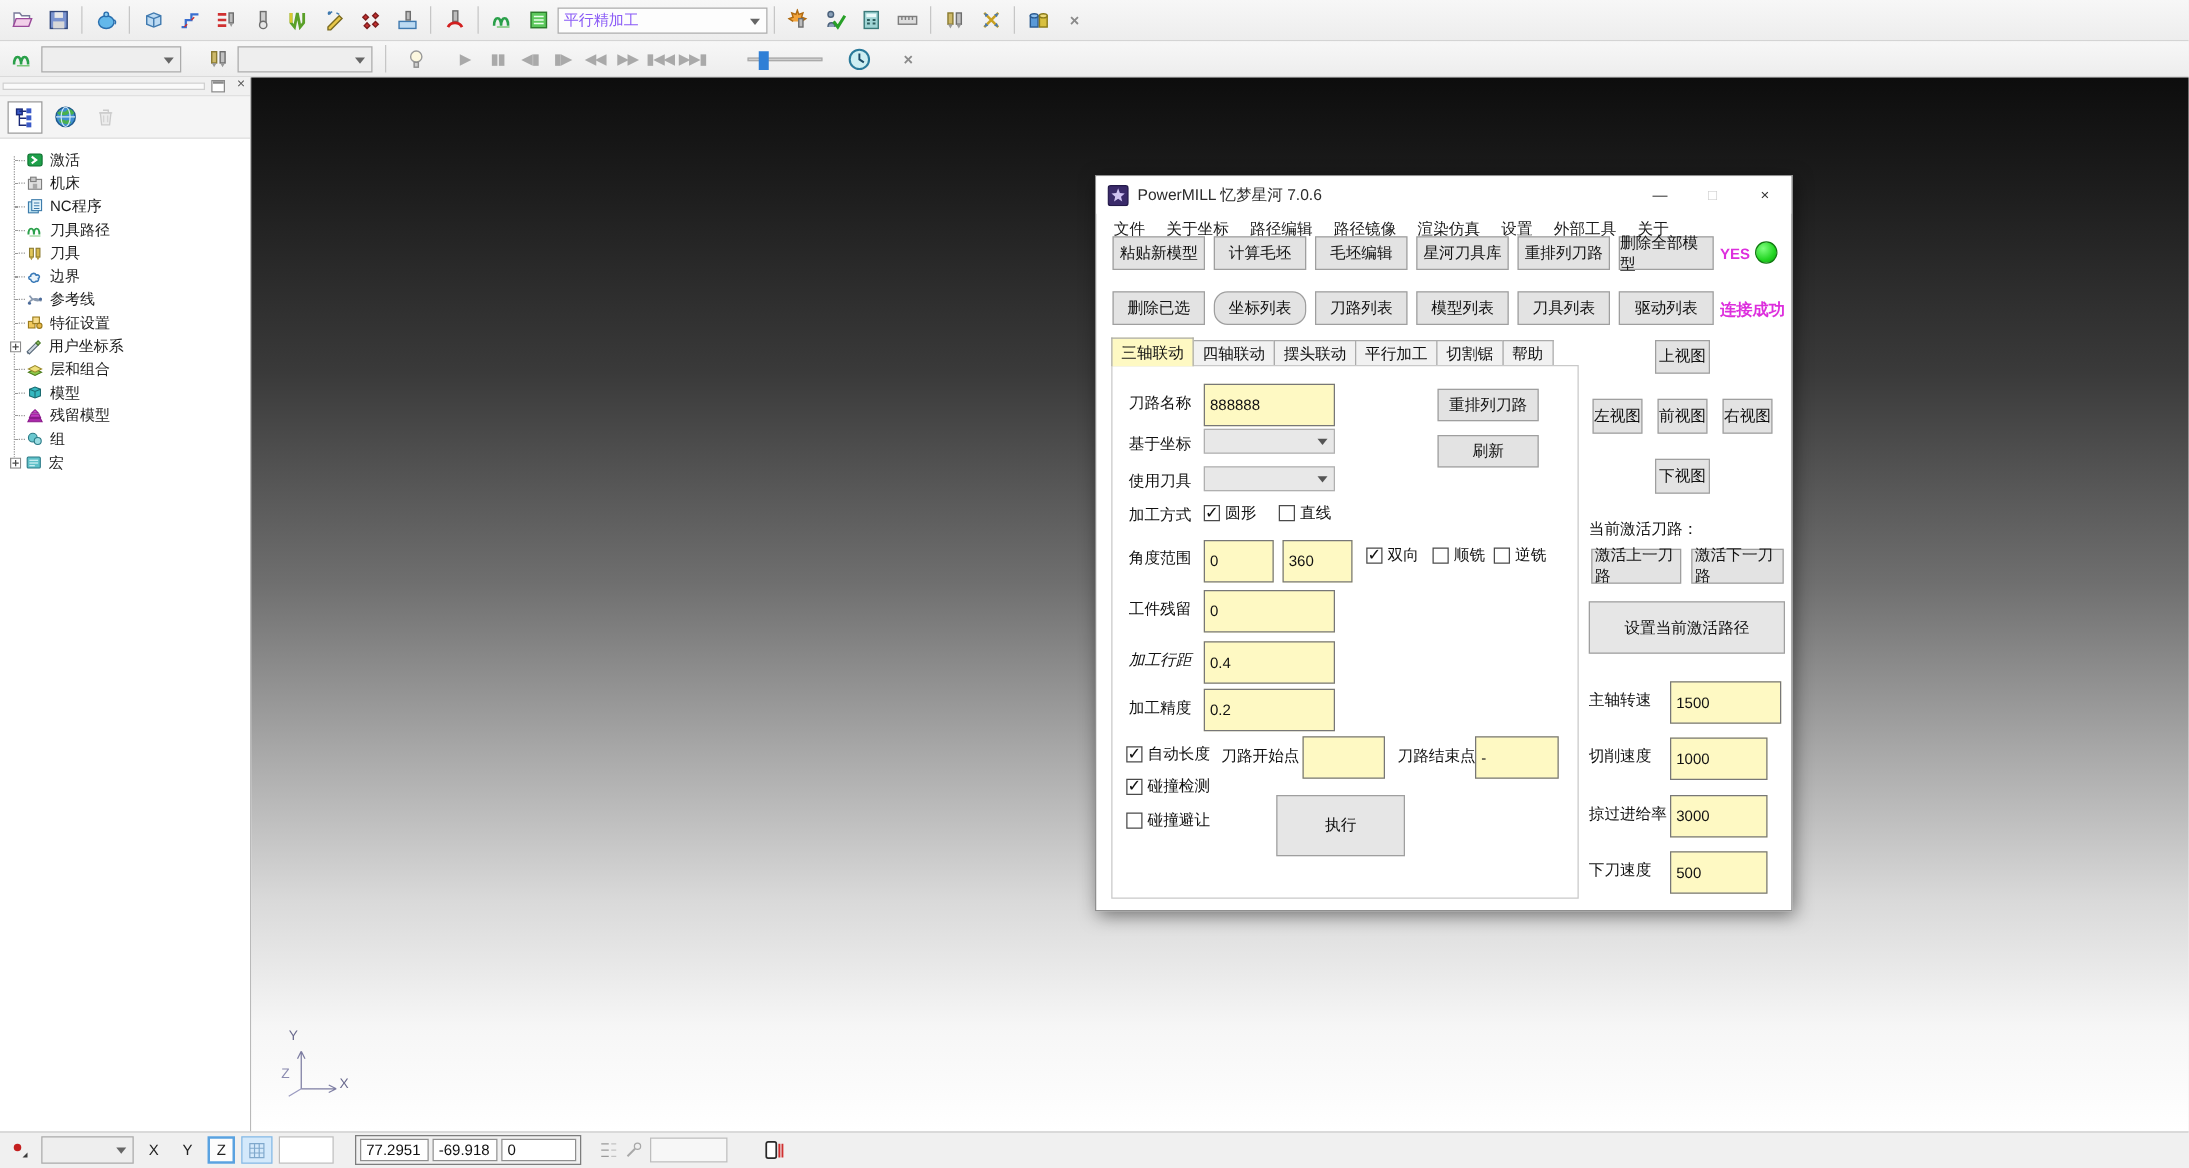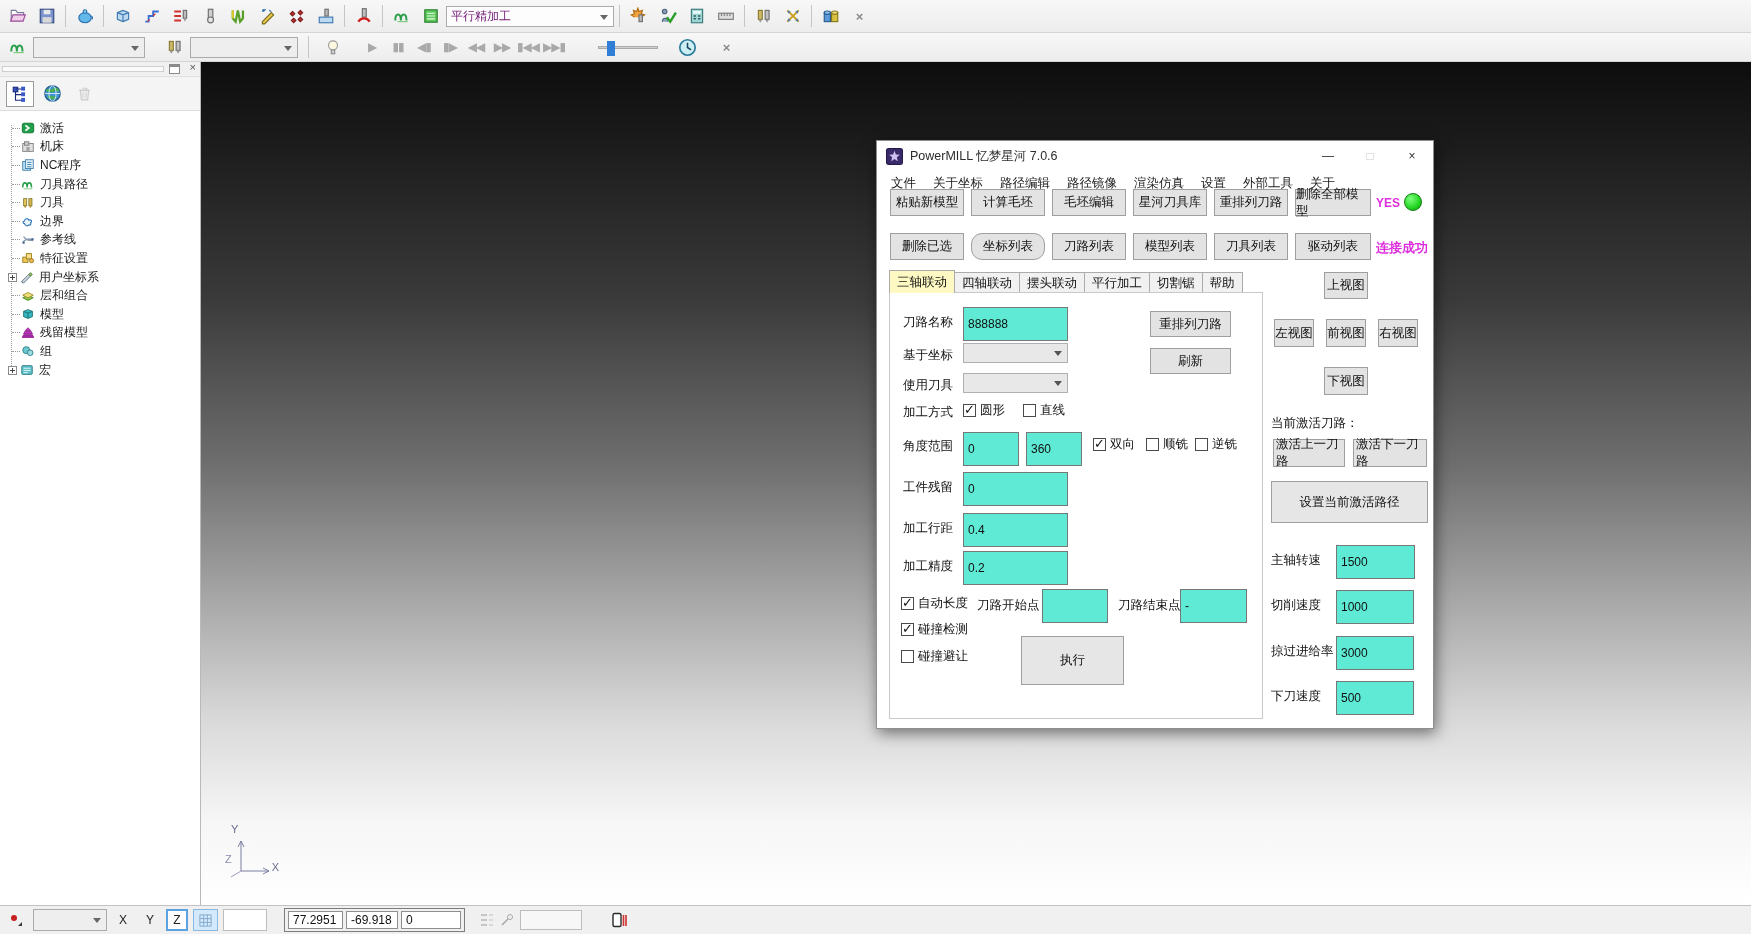--- a/index.html
+++ b/index.html
@@ -8,21 +8,21 @@
 
   
   .toolbar { display:flex; align-items:center; background:linear-gradient(#f7f7f7,#ededed);
     border-bottom:1px solid #d4d4d4; padding:0 4px; gap:2px; }
   .toolbar-top { height:33px; }
   .toolbar-sim { height:29px; }
   .tbtn { width:27px; height:26px; display:flex; align-items:center; justify-content:center;
     border:1px solid transparent; border-radius:2px; flex:0 0 auto; }
   .tsep { width:1px; height:22px; background:#c6c6c6; margin:0 3px; flex:0 0 auto; }
   .combo { height:21px; background:#fdfdfd; border:1px solid #ababab; display:flex;
-    align-items:center; font-size:12px; color:#701a75; padding:0 4px; position:relative; }
+    align-items:center; font-size:12px; color:#8b5cf6; padding:0 4px; position:relative; }
   .combo .caret { position:absolute; right:5px; top:8px; width:0; height:0;
     border-left:4px solid transparent; border-right:4px solid transparent; border-top:5px solid #666; }
   .combo.gray { background:#eee; }
   .pbtn { color:#a9a9a9; font-size:12px; letter-spacing:-1px; font-weight:bold;
     min-width:24px; text-align:center; }
   .slider-track { width:60px; height:3px; background:#cfcfcf; border:1px solid #aaa; position:relative; }
   .slider-handle { position:absolute; top:-6px; left:8px; width:8px; height:15px; background:#2f7fd6; }
   .xglyph { color:#8a8a8a; font-size:13px; font-weight:bold; }
 
   
@@ -72,21 +72,21 @@
   .magenta { color:#dd2fdd; font-weight:bold; }
   .led { position:absolute; width:18px; height:18px; border-radius:50%;
     background:radial-gradient(circle at 35% 30%,#7dff7d,#23d523 60%,#139a13); border:1px solid #0f7a0f; }
   .tabs { position:absolute; left:12px; top:131px; display:flex; }
   .tab { height:21px; padding:0 7px; display:flex; align-items:center; font-size:12.5px; color:#111;
     border:1px solid #ababab; border-bottom:none; background:#f1f1f1; margin-right:-1px; }
   .tab.active { background:#fef9c3; height:23px; margin-top:-2px; position:relative; z-index:2; }
   .tpanel { position:absolute; left:12px; top:151px; width:374px; height:427px;
     background:#fff; border:1px solid #c9c9c9; }
   .flabel { position:absolute; font-size:12.5px; color:#111; }
-  .fin { position:absolute; border:1px solid #777; background:#5eead4; font-size:12px; color:#111;
+  .fin { position:absolute; border:1px solid #777; background:#fef9c3; font-size:12px; color:#111;
     padding:16px 4px; font-family:"Liberation Sans","DejaVu Sans",sans-serif; }
   .fcombo { position:absolute; height:20px; background:#e8e8e8; border:1px solid #b0b0b0; }
   .fcombo .caret { position:absolute; right:5px; top:7px; width:0; height:0;
     border-left:4px solid transparent; border-right:4px solid transparent; border-top:5px solid #555; }
   .cbrow { position:absolute; display:flex; align-items:center; gap:4px; font-size:12.5px; color:#111; }
   .cb { width:13px; height:13px; border:1px solid #4a4a4a; background:#fff; position:relative; flex:0 0 auto; }
   .cb.on:after { content:"✓"; position:absolute; left:0px; top:-3px; font-size:13px; font-weight:bold; color:#101010; }
   .dbtn { position:absolute; background:#e3e3e3; border:1px solid #9f9f9f; display:flex;
     align-items:center; justify-content:center; font-size:12.5px; color:#111; }
 
@@ -577,21 +577,21 @@
       <span>顺铣</span>
     </div>
     <div class="cbrow" style="left:305px; top:143px;">
       <span class="cb"></span>
       <span>逆铣</span>
     </div>
 
     <span class="flabel" style="left:13px; top:186px;">工件残留</span>
     <input class="fin" style="left: 73px; top: 179px; width: 105px; height: 27px;" readonly="" value="0">
 
-    <span class="flabel" style="left:13px; top:227px;">加工行距</span>
+    <span class="flabel" style="left:13px; top:227px;font-style:italic;">加工行距</span>
     <input class="fin" style="left: 73px; top: 220px; width: 105px; height: 27px;" readonly="" value="0.4">
 
     <span class="flabel" style="left:13px; top:265px;">加工精度</span>
     <input class="fin" style="left: 73px; top: 258px; width: 105px; height: 27px;" readonly="" value="0.2">
 
     <div class="cbrow" style="left:11px; top:302px;">
       <span class="cb on"></span>
       <span>自动长度</span>
     </div>
     <span class="flabel" style="left:87px; top:304px;">刀路开始点</span>
@@ -615,21 +615,21 @@
   <div class="dbtn" style="left:449px; top:178px; width:40px; height:28px;">前视图</div>
   <div class="dbtn" style="left:501px; top:178px; width:40px; height:28px;">右视图</div>
   <div class="dbtn" style="left:447px; top:226px; width:44px; height:28px;">下视图</div>
 
   <span class="flabel" style="left:394px; top:274px;">当前激活刀路：</span>
   <div class="dbtn" style="left:396px; top:298px; width:72px; height:28px; padding:0 2px;">激活上一刀路</div>
   <div class="dbtn" style="left:476px; top:298px; width:74px; height:28px; padding:0 2px;">激活下一刀路</div>
   <div class="dbtn" style="left:394px; top:340px; width:157px; height:42px; background:#e6e6e6;">设置当前激活路径</div>
 
   <span class="flabel" style="left:394px; top:411px;">主轴转速</span>
-  <input class="fin" style="left: 459px; top: 404px; width: 79px; height: 27px;" readonly="" value="1500">
+  <input class="fin" style="left: 459px; top: 404px; width: 89px; height: 27px;" readonly="" value="1500">
   <span class="flabel" style="left:394px; top:456px;">切削速度</span>
   <input class="fin" style="left: 459px; top: 449px; width: 78px; height: 27px;" readonly="" value="1000">
   <span class="flabel" style="left:394px; top:502px;">掠过进给率</span>
   <input class="fin" style="left: 459px; top: 495px; width: 78px; height: 27px;" readonly="" value="3000">
   <span class="flabel" style="left:394px; top:547px;">下刀速度</span>
   <input class="fin" style="left: 459px; top: 540px; width: 78px; height: 27px;" readonly="" value="500">
 </div>
 
 <div class="statusbar">
   <div class="sbtn" style="width:24px; border:none; background:transparent; position:relative;">

